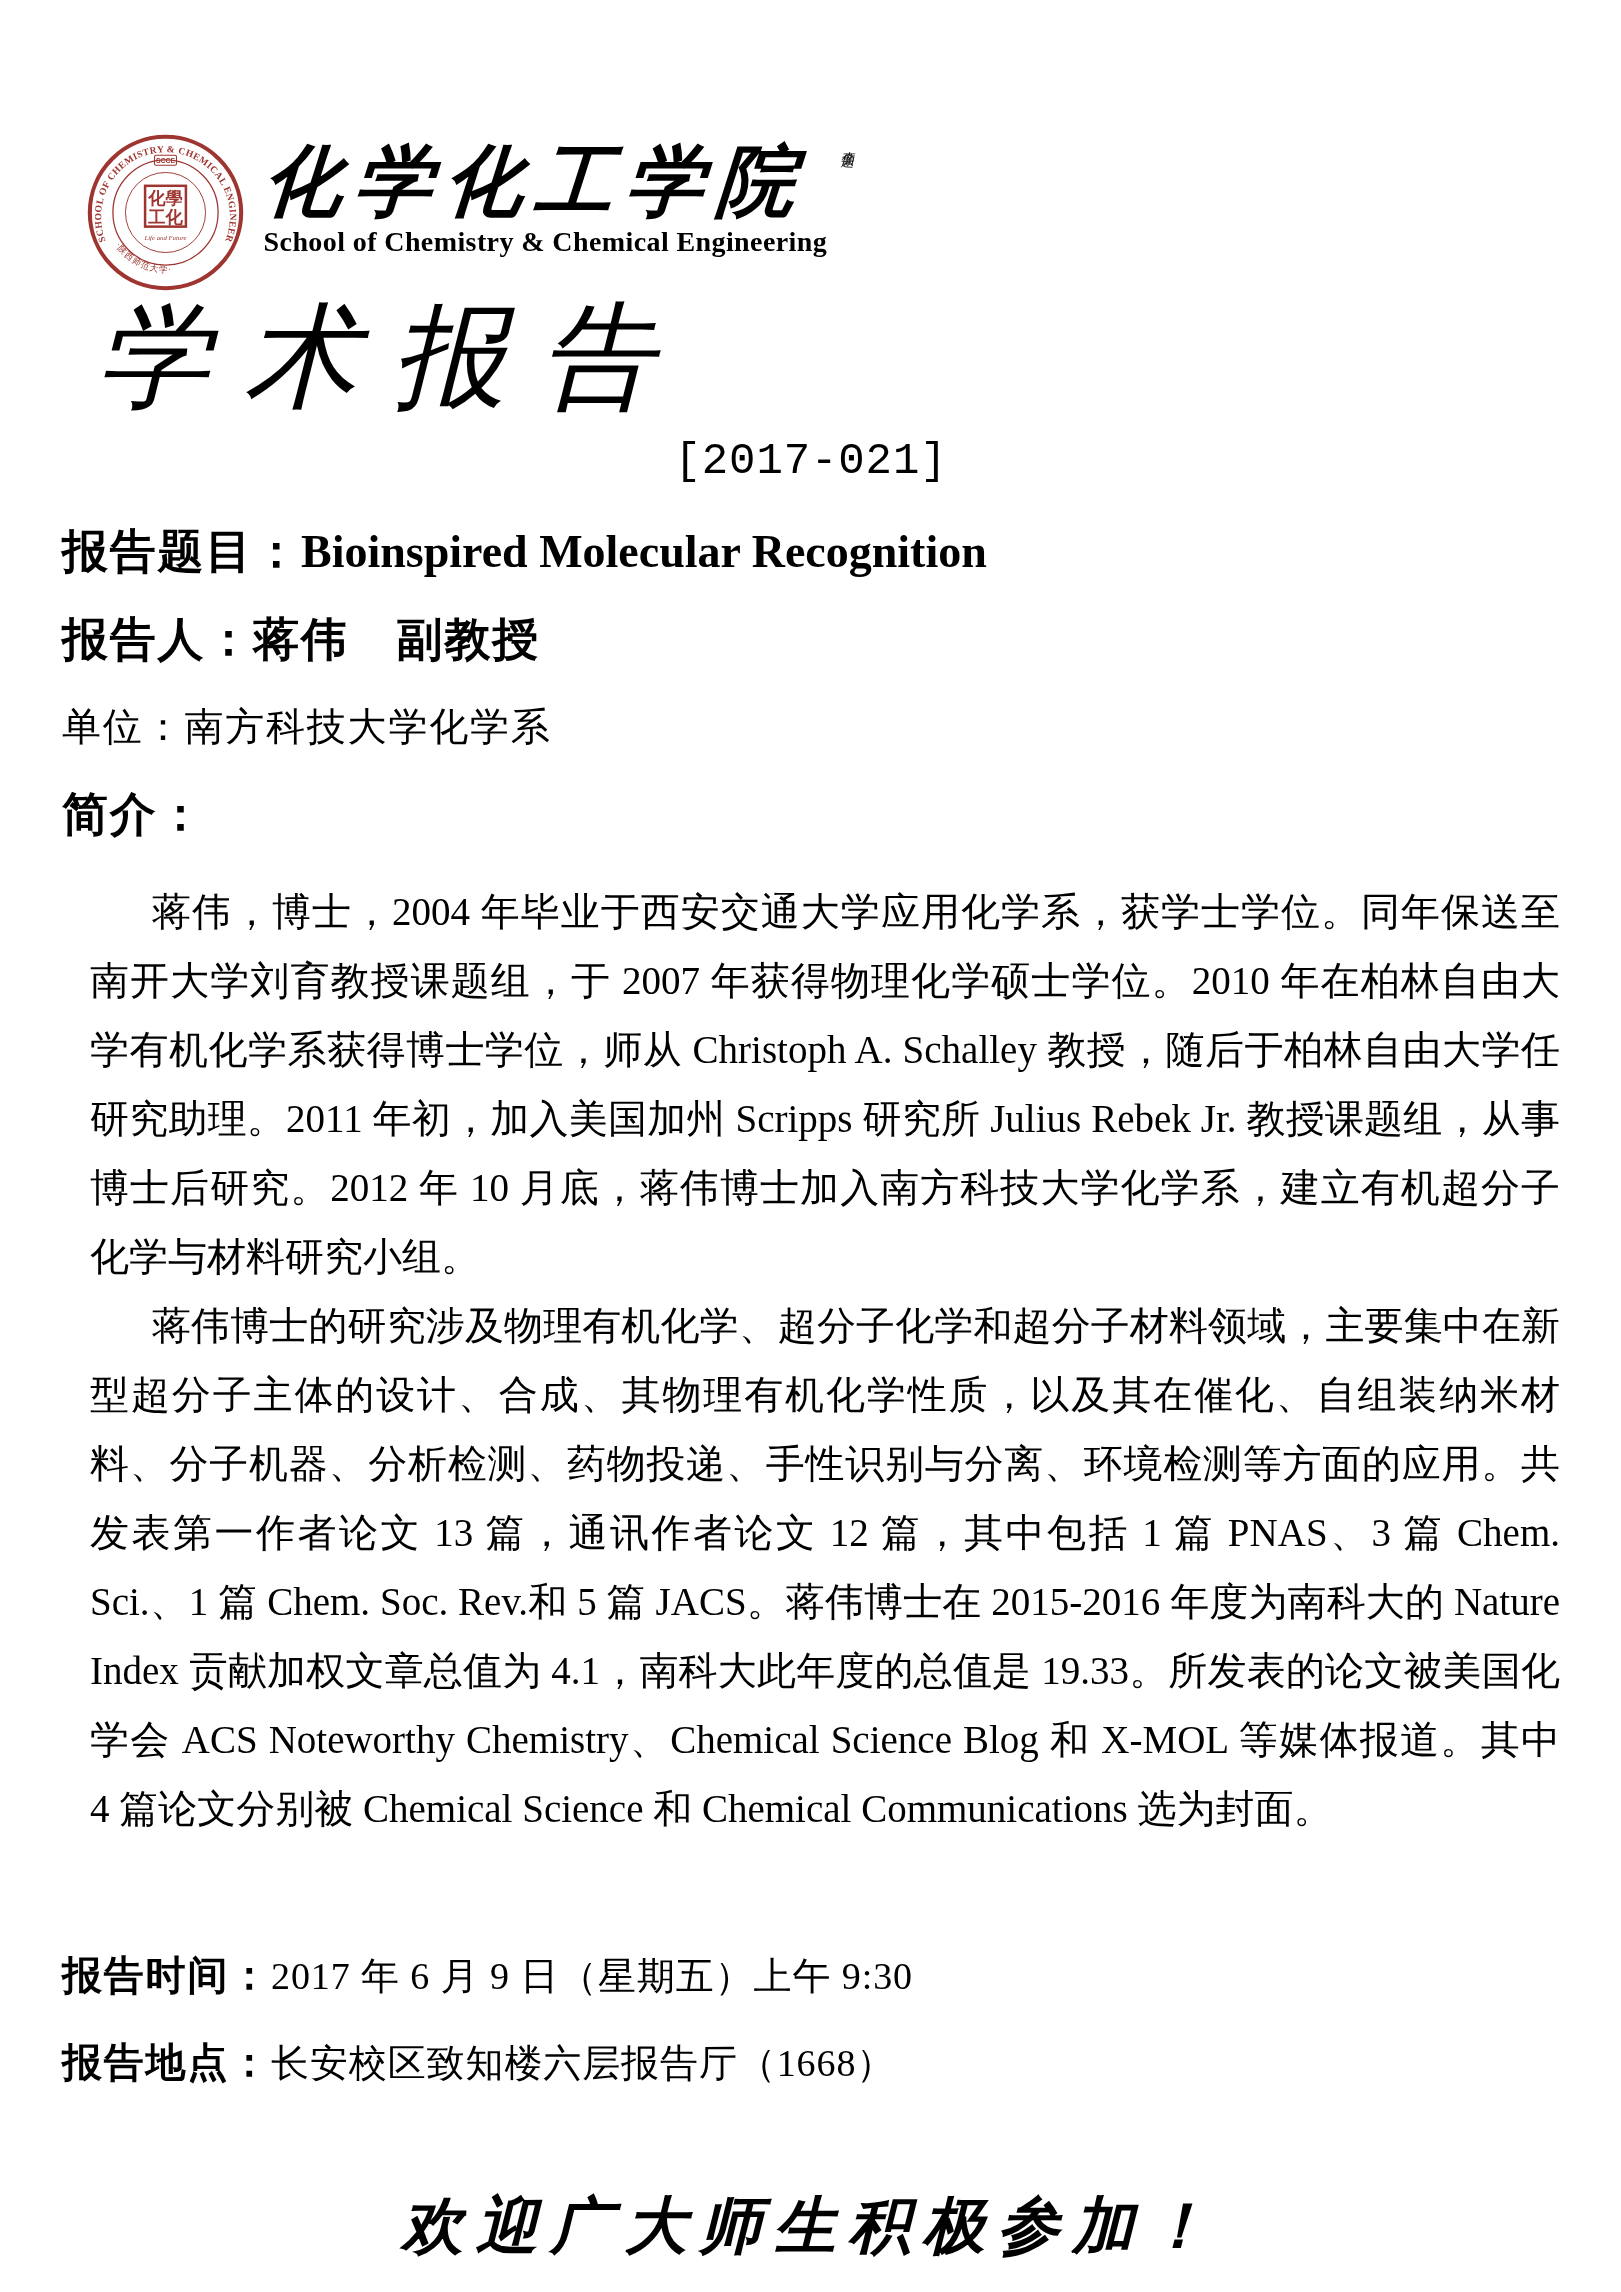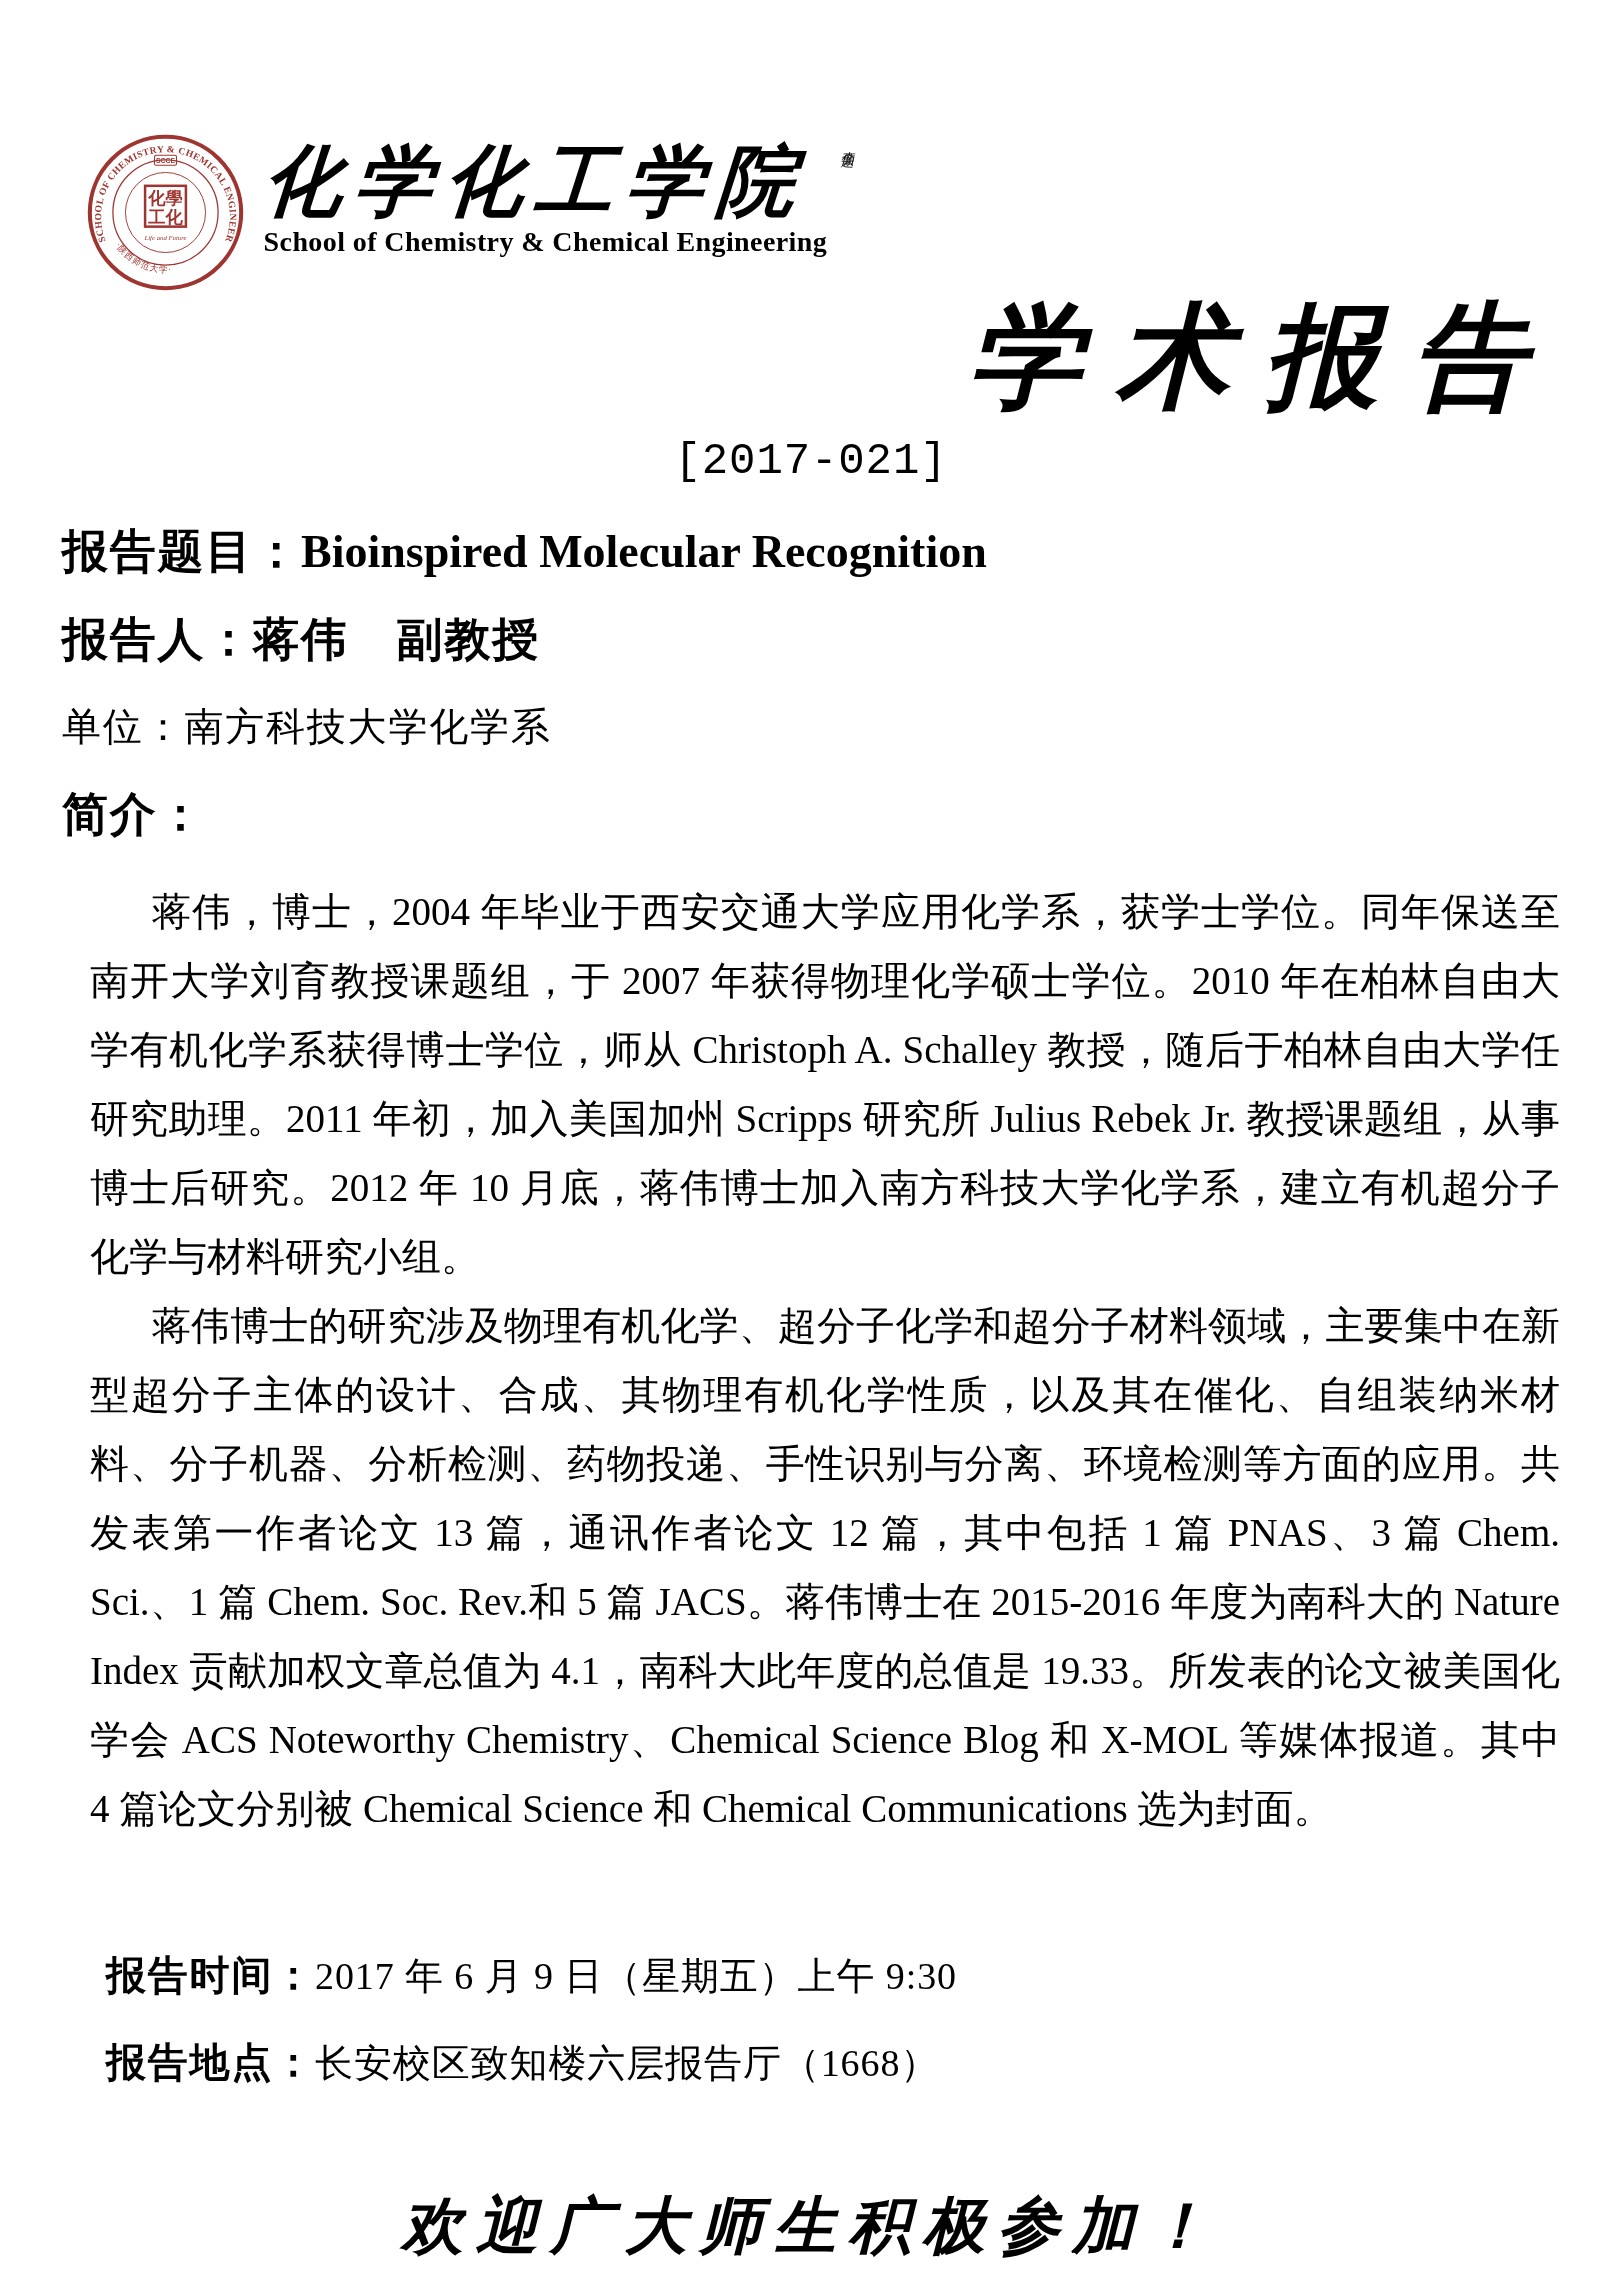--- a/index.html
+++ b/index.html
@@ -29,22 +29,22 @@
     font-weight:bold; font-size:28px; line-height:34px; letter-spacing:0.4px;
   }
   .inscription{
     writing-mode:vertical-rl;
     font-size:13.4px; line-height:15px; letter-spacing:1.8px;
     font-style:italic; margin-left:12.5px; margin-top:7.1px; color:#1a1a1a;
   }
 
   
   .main-title{
-    text-align:right;
-    font-weight:bold; font-style:italic;
+    text-align:left;
+    font-weight:normal; font-style:italic;
     font-size:114px; line-height:125px; letter-spacing:34px;
     margin-top:-3.6px; text-indent:34px;
   }
   .report-no{
     text-align:center;
     font-family:"Liberation Mono","DejaVu Sans Mono",monospace;
     font-size:44px; line-height:43px; letter-spacing:0.9px;
     margin-top:19.6px;
   }
 
@@ -72,21 +72,21 @@
   
   .bio{ margin-top:9px; }
   .bio p{
     font-size:39px; line-height:69px;
     text-align:justify; text-align-last:left;
     text-indent:62px;
     margin-left:28px;
   }
 
   
-  .schedule{ margin-top:107px;margin-left:44px; }
+  .schedule{ margin-top:107px; }
   .sched-row{ font-size:40px; line-height:50px; margin-bottom:36px; white-space:nowrap; }
   .sched-val{ font-size:38px; letter-spacing:0.9px; }
 
   
   .closing{
     text-align:center;
     font-weight:bold; font-style:italic;
     font-size:62px; line-height:75px; letter-spacing:12.5px;
     margin-top:105px;
     font-family:Liberation Mono, monospace;

